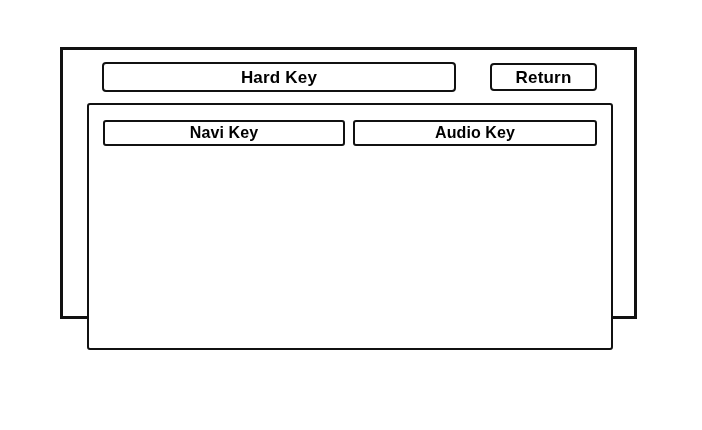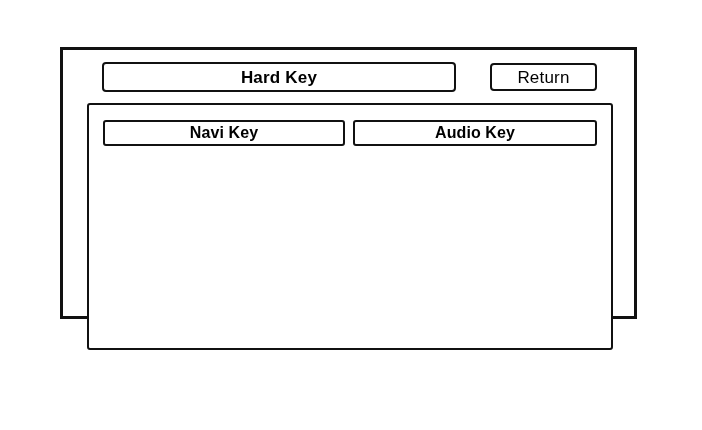--- a/index.html
+++ b/index.html
@@ -62,21 +62,21 @@
     letter-spacing: 0.2px;
   }
 
   #return-button {
     position: absolute;
     left: 388px;   
     top: 1px;      
     width: 107px;  
     height: 28px;
     font-size: 17px;
-    font-weight: normal;
+    font-weight: bold;
     letter-spacing: 0.2px;
   }
 
   
   #content-panel {
     position: absolute;
     left: 24px;    
     top: 53px;     
     width: 526px;  
     height: 247px; 

